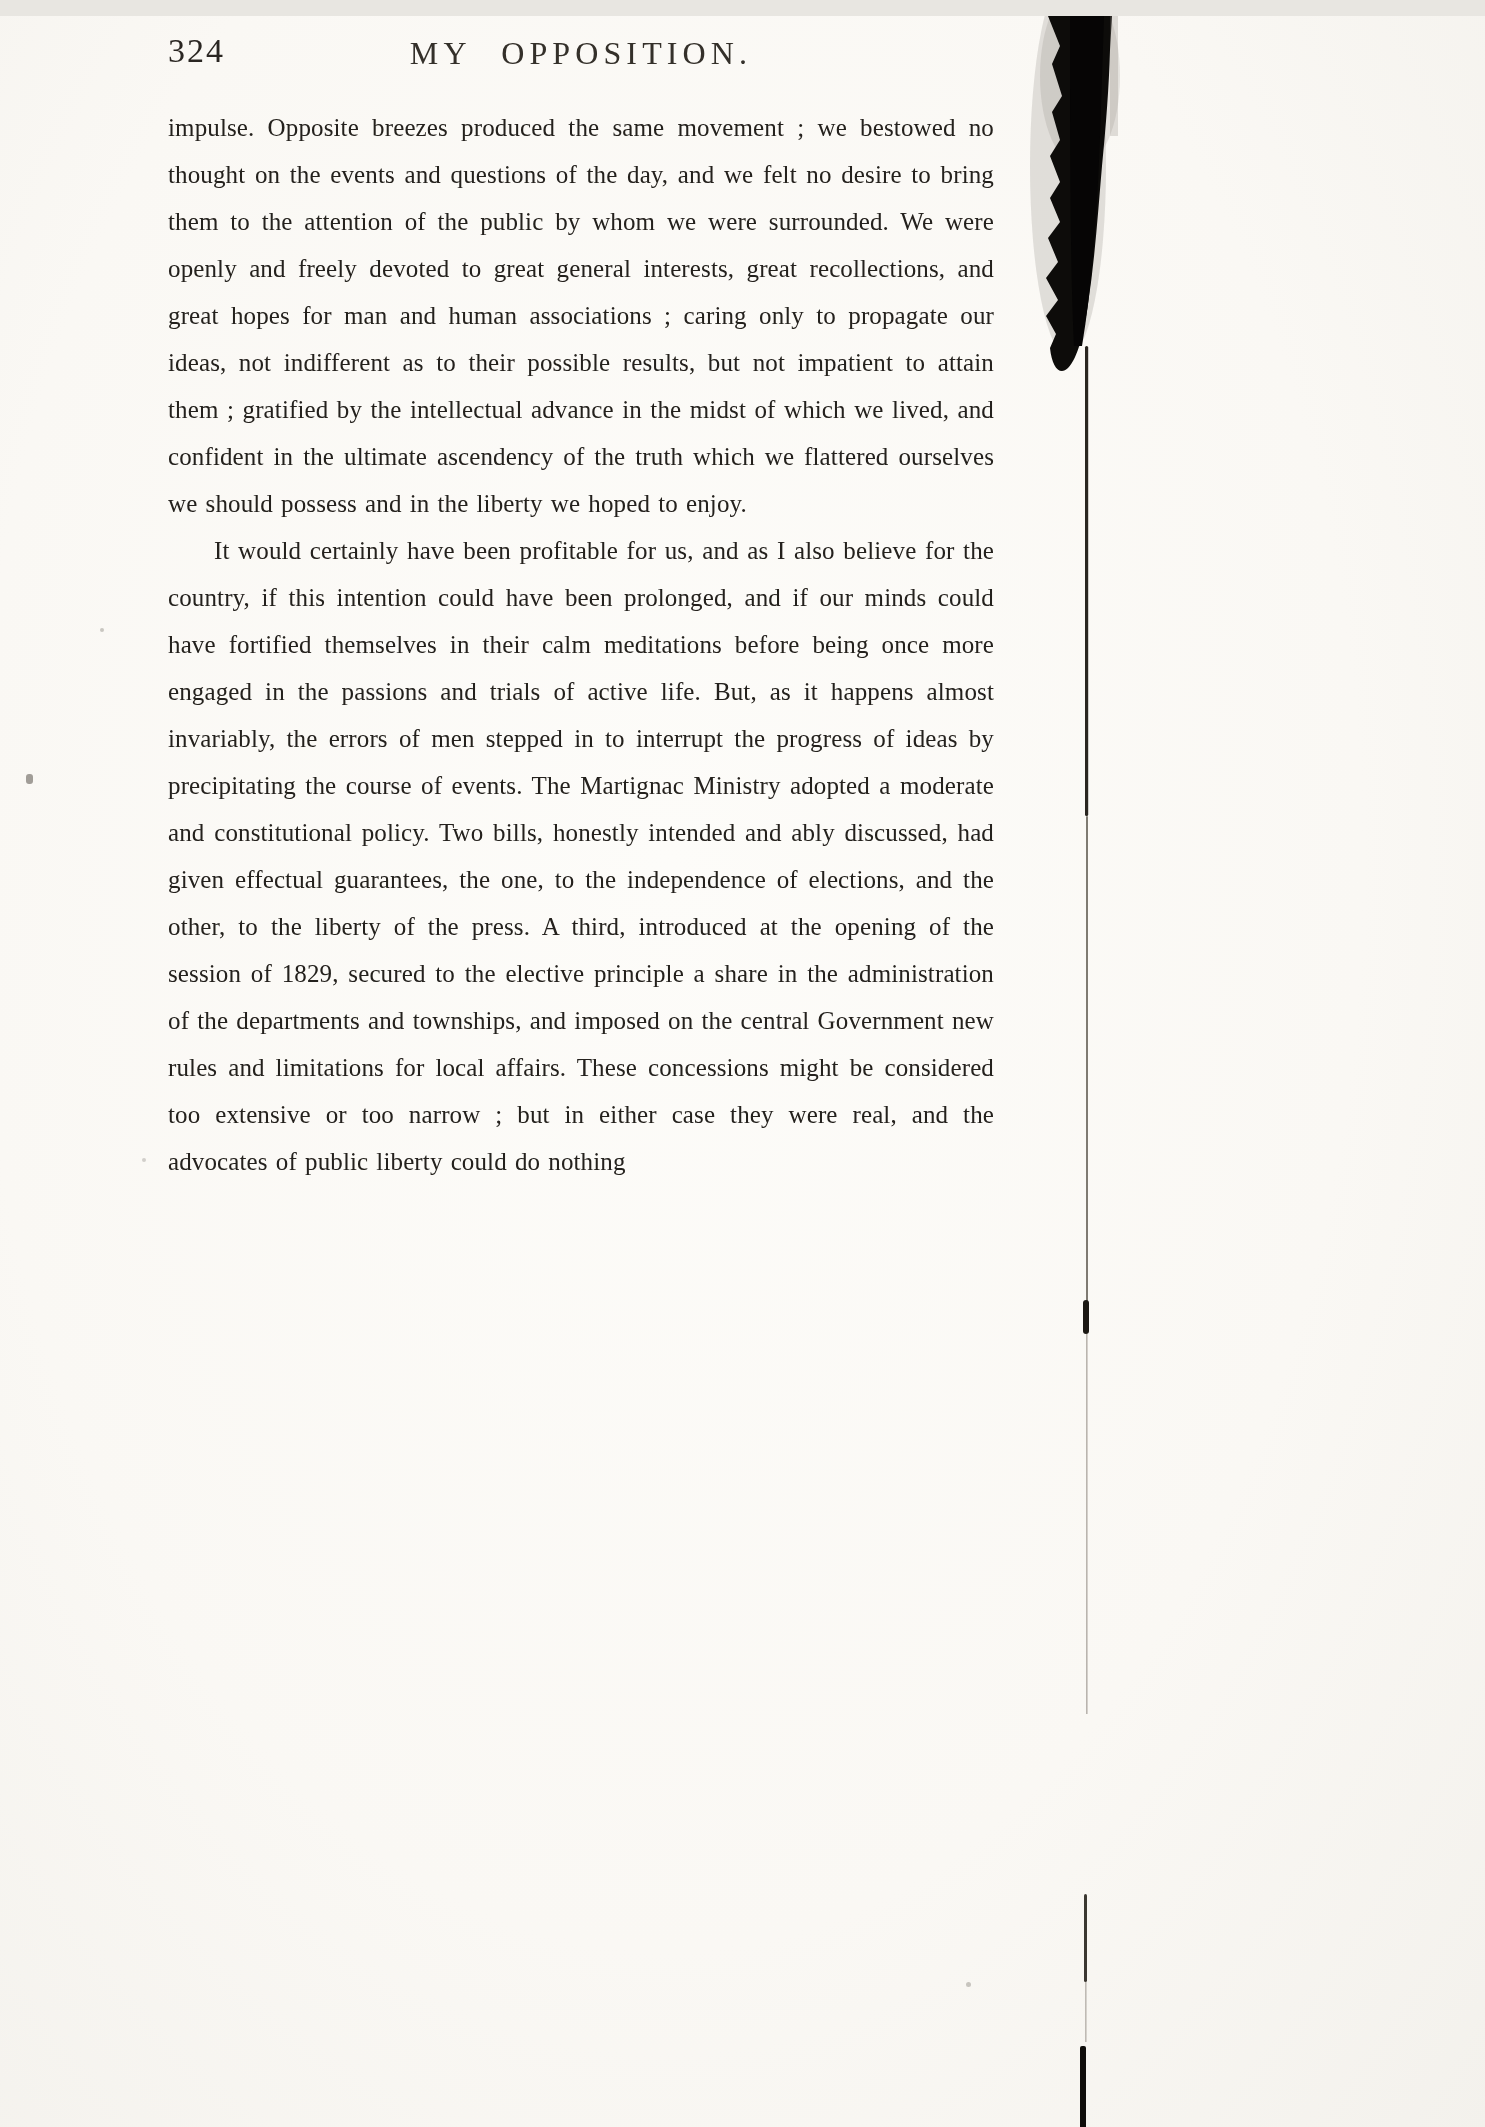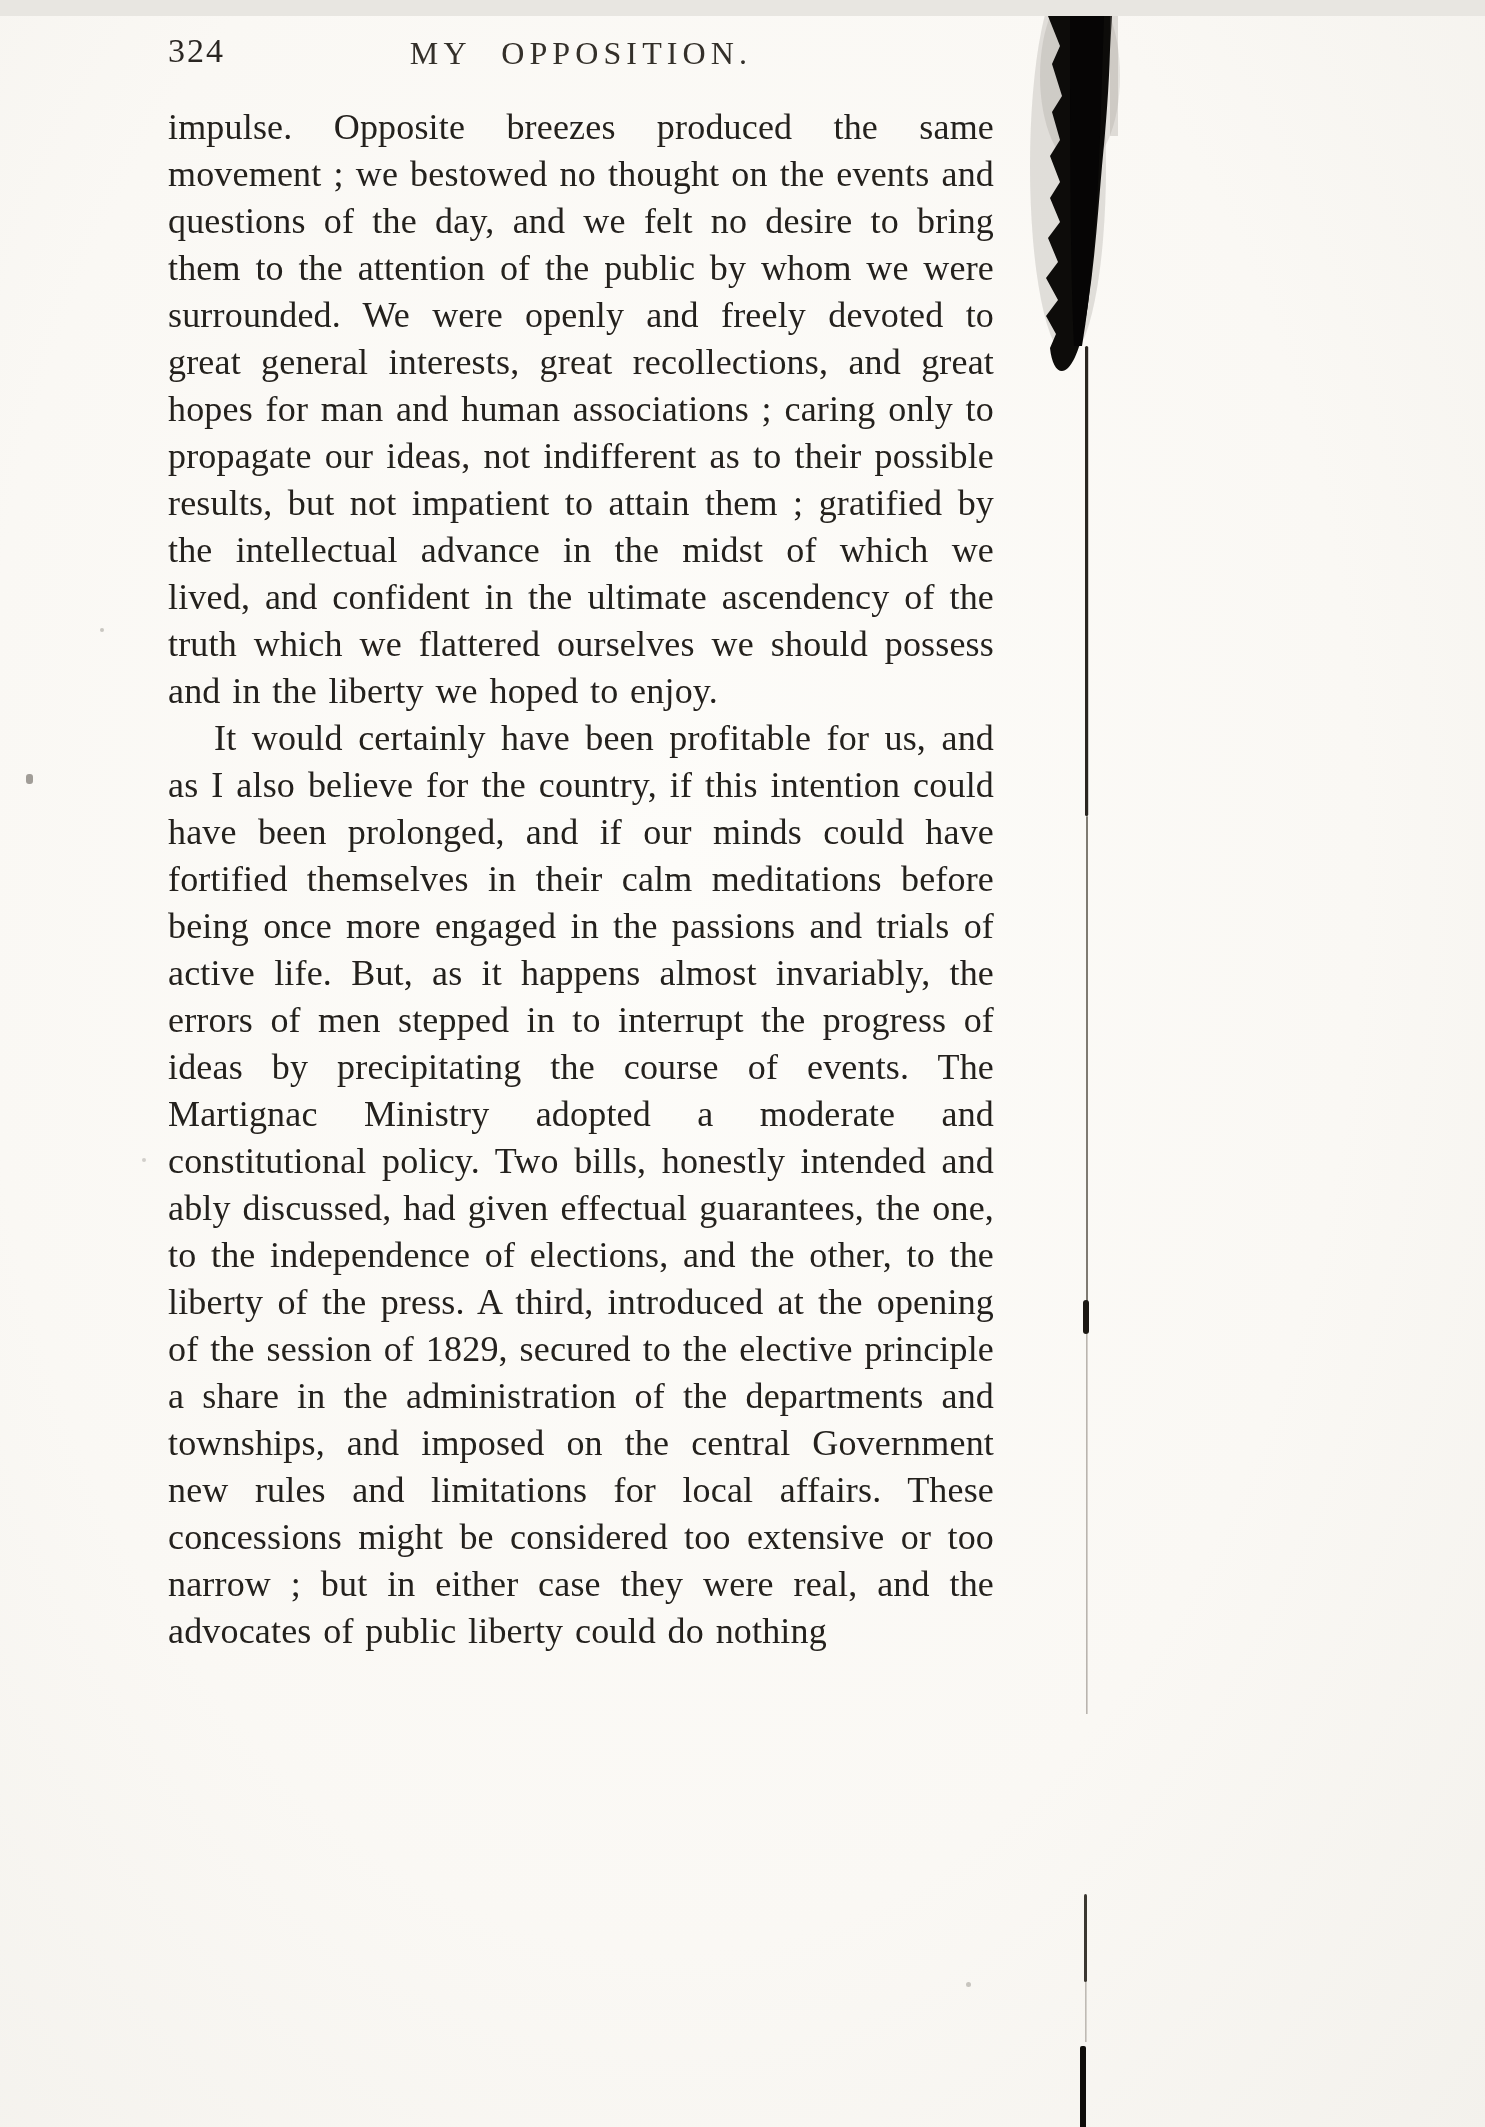--- a/index.html
+++ b/index.html
@@ -43,21 +43,21 @@
     letter-spacing: 0.16em;
     word-spacing: 0.55em;
     color: #34302a;
     padding-top: 3px;
   }
   .body-text {
     margin-top: 26px;
   }
   .para {
     margin: 0;
-    font-size: 36px;
+    font-size: 25px;
     line-height: 47px;
     text-align: justify;
     text-justify: inter-word;
     word-spacing: 0.07em;
     letter-spacing: 0.005em;
     color: #24211d;
   }
   .para.indent {
     text-indent: 46px;
   }

